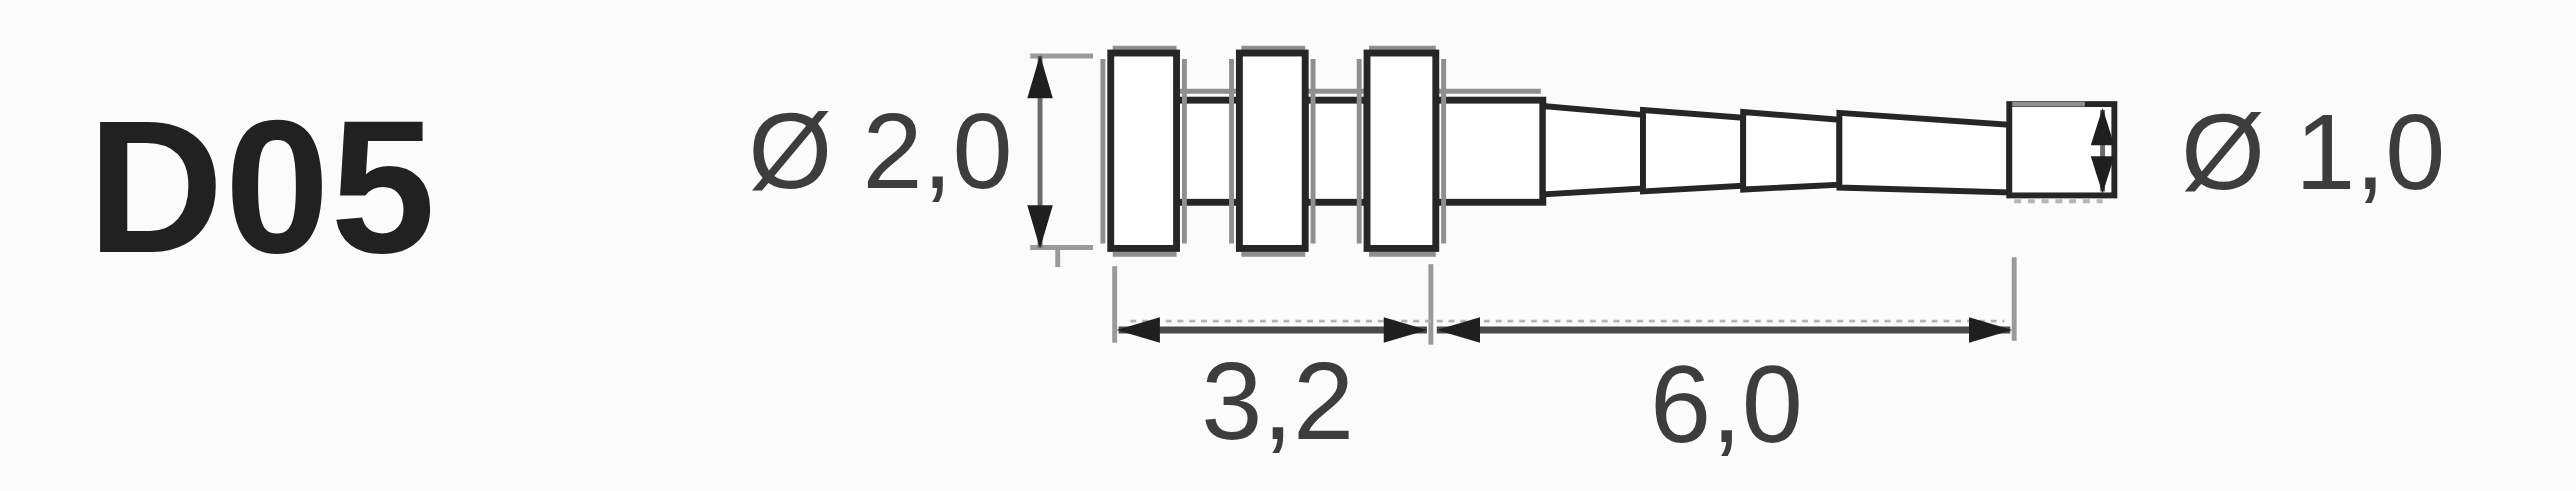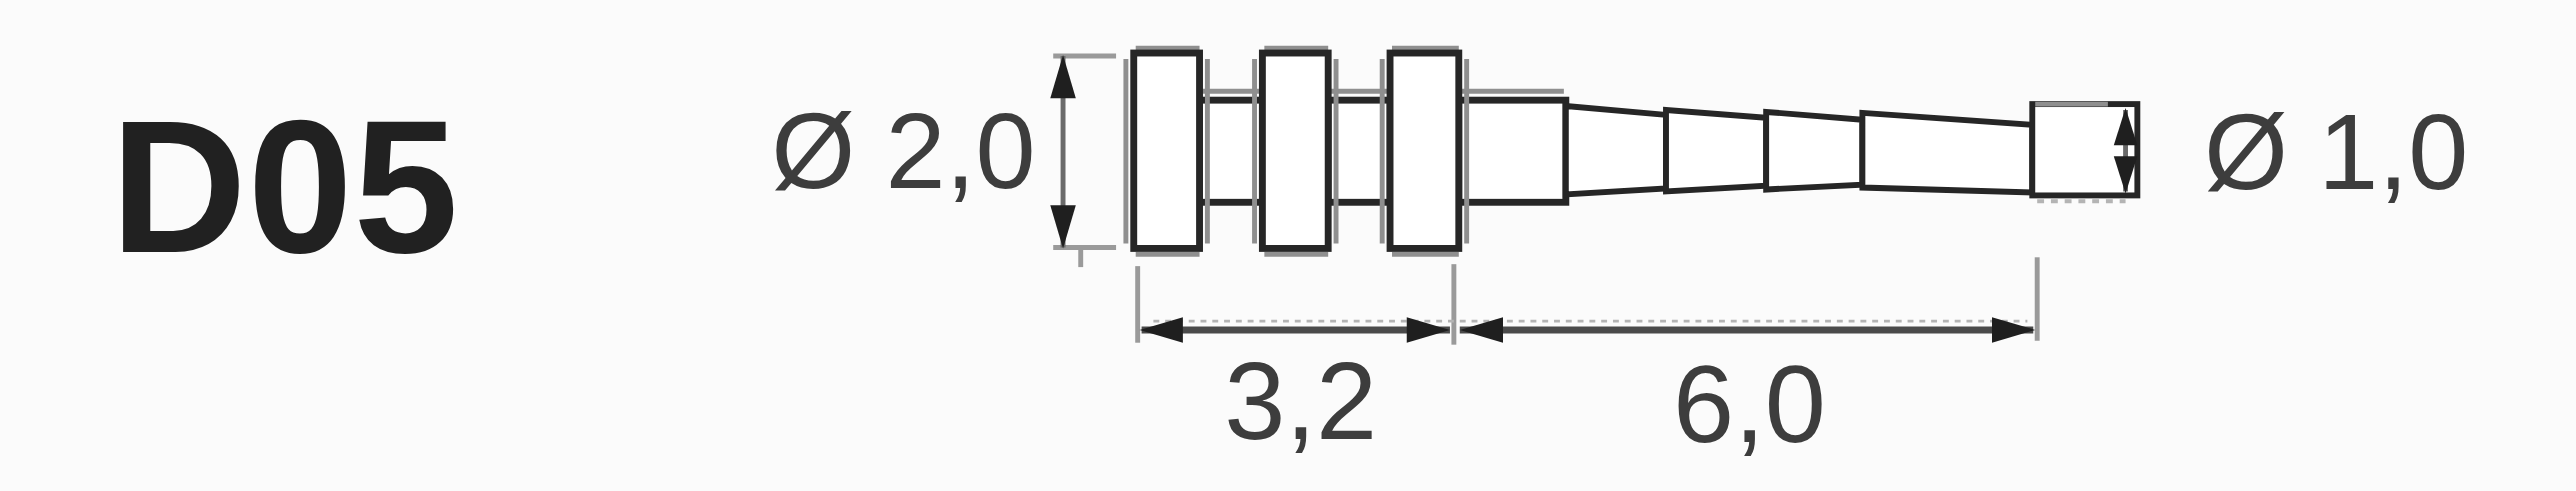--- a/index.html
+++ b/index.html
@@ -9,21 +9,21 @@
     --dimline:#4a4a4a;
     --dimline-v:#6a6a6a;
     --arrow:#1f1f1f;
     --text:#3d3d3d;
     --code:#212121;
     --bg:#fbfbfb;
     --fill:#ffffff;
   }
   html,body{margin:0;padding:0;}
   body{width:2576px;height:491px;background:var(--bg);overflow:hidden;}
-  .canvas{position:relative;width:2060px;height:491px;background:var(--bg);margin-left:23px;}
+  .canvas{position:relative;width:2060px;height:491px;background:var(--bg);}
   svg{position:absolute;left:0;top:0;display:block;}
 
   .part-stroke{fill:var(--fill);stroke:var(--outline);stroke-width:7;}
   .part-stroke-thin{fill:var(--fill);stroke:var(--outline);stroke-width:6;}
   .gray-line{stroke:var(--gray);stroke-width:5;fill:none;}
   .gray-dash{stroke:var(--light-gray);stroke-width:4;fill:none;stroke-dasharray:7 7;}
   .ext-line{stroke:#9a9a9a;stroke-width:5;fill:none;}
   .dim-line{stroke:var(--dimline);stroke-width:7;fill:none;}
   .dim-line-v{stroke:var(--dimline-v);stroke-width:5;fill:none;}
   .stipple{stroke:var(--light-gray);stroke-width:3;fill:none;stroke-dasharray:6 6;}

